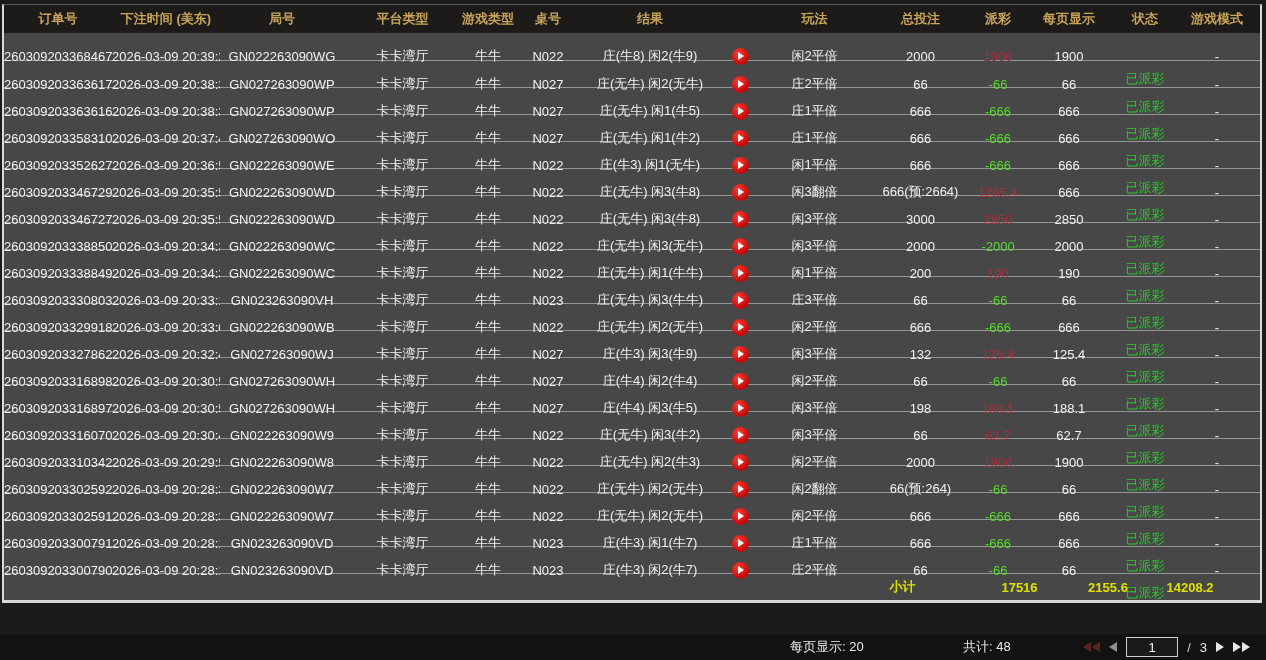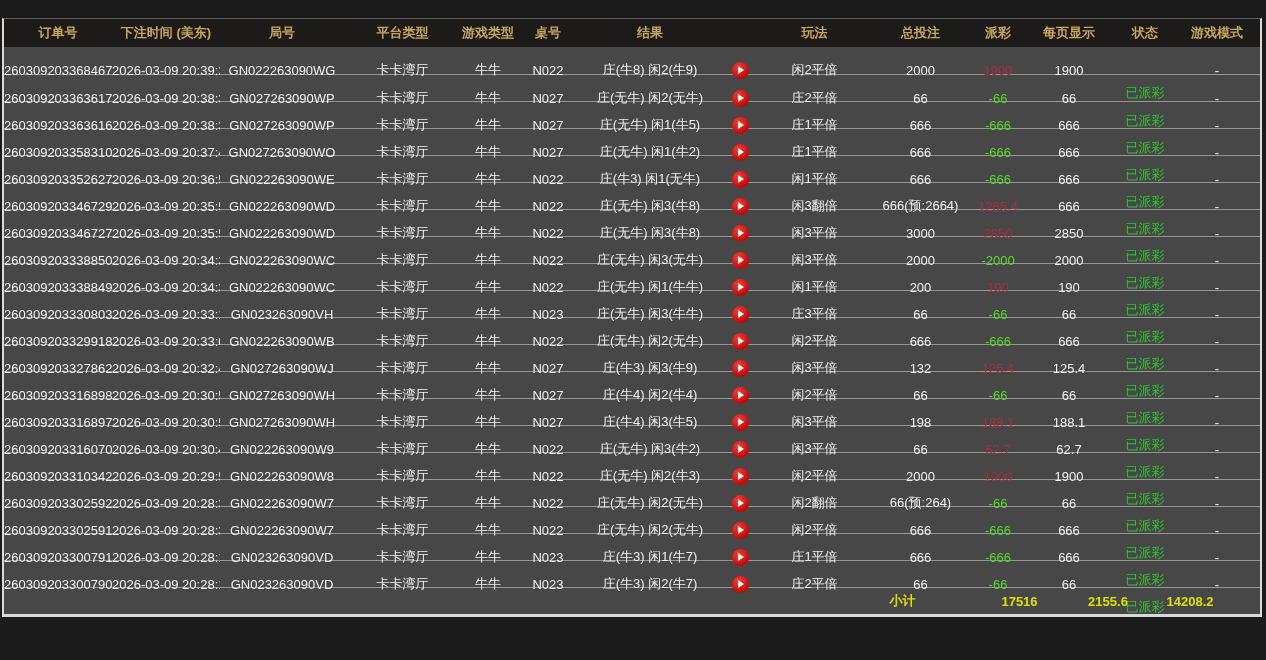--- a/index.html
+++ b/index.html
@@ -3,21 +3,21 @@
 <meta charset="utf-8">
 <style>
   :root{
     --gold:#c9a55a; --win:#a82e3a; --loss:#55dd2a; --status:#2fc42f; --yellow:#dde000;
     --rowbg:#474747; --sep:#969696; --white:#f2f2f2;
   }
   *{box-sizing:border-box;}
   body{margin:0;background:#111;}
   .screen{position:relative;width:1266px;height:660px;background:#1b1b1b;overflow:hidden;
           font-family:"Liberation Sans", sans-serif;font-size:13px;color:var(--white);}
-  .tablewrap{position:absolute;left:2px;top:18px;width:1260px;
+  .tablewrap{position:absolute;left:2px;top:4px;width:1260px;
              border-left:2px solid #d9d9d9;border-right:2px solid #d9d9d9;border-bottom:3px solid #d9d9d9;
              border-top:1px solid #5a5a5a;background:var(--rowbg);}
   .thead,.row{display:grid;
     grid-template-columns:108px 108px 124px 117px 54px 66px 138px 43px 105px 107px 48px 94px 58px 1fr;
     align-items:center;height:27px;}
   .thead{height:28px;background:#1d1b19;color:var(--gold);font-weight:bold;}
   .tbody .row{background:var(--rowbg);border-top:1px solid var(--sep);}
   .tbody .row:first-child{border-top:none;}
   .c{text-align:center;white-space:nowrap;overflow:hidden;}
   .c.pos{color:var(--win);}
@@ -393,13 +393,36 @@
       </div>
 
     <div class="row summary">
       <span class="c sum-label">小计</span>
       <span class="c sum-v1">17516</span>
       <span class="c sum-v2">2155.6</span>
       <span class="c sum-v3">14208.2</span>
     </div>
   </div>
 
+  <div class="pagebar">
+    <span class="abs perpage">每页显示: 20</span>
+    <span class="abs totalcount">共计: 48</span>
+    <div class="pager">
+      <span class="arr dis-red">
+          <span class="tr-l"></span>
+          <span class="tr-l"></span>
+        </span>
+      <span class="arr dis-gray">
+          <span class="tr-l"></span>
+        </span>
+      <input class="pageinput" value="1" style="">
+      <span class="slash">/</span>
+      <span>3</span>
+      <span class="arr">
+          <span class="tr-r"></span>
+        </span>
+      <span class="arr">
+          <span class="tr-r"></span>
+          <span class="tr-r"></span>
+        </span>
+    </div>
+  </div>
 </div>
 
 </body></html>

